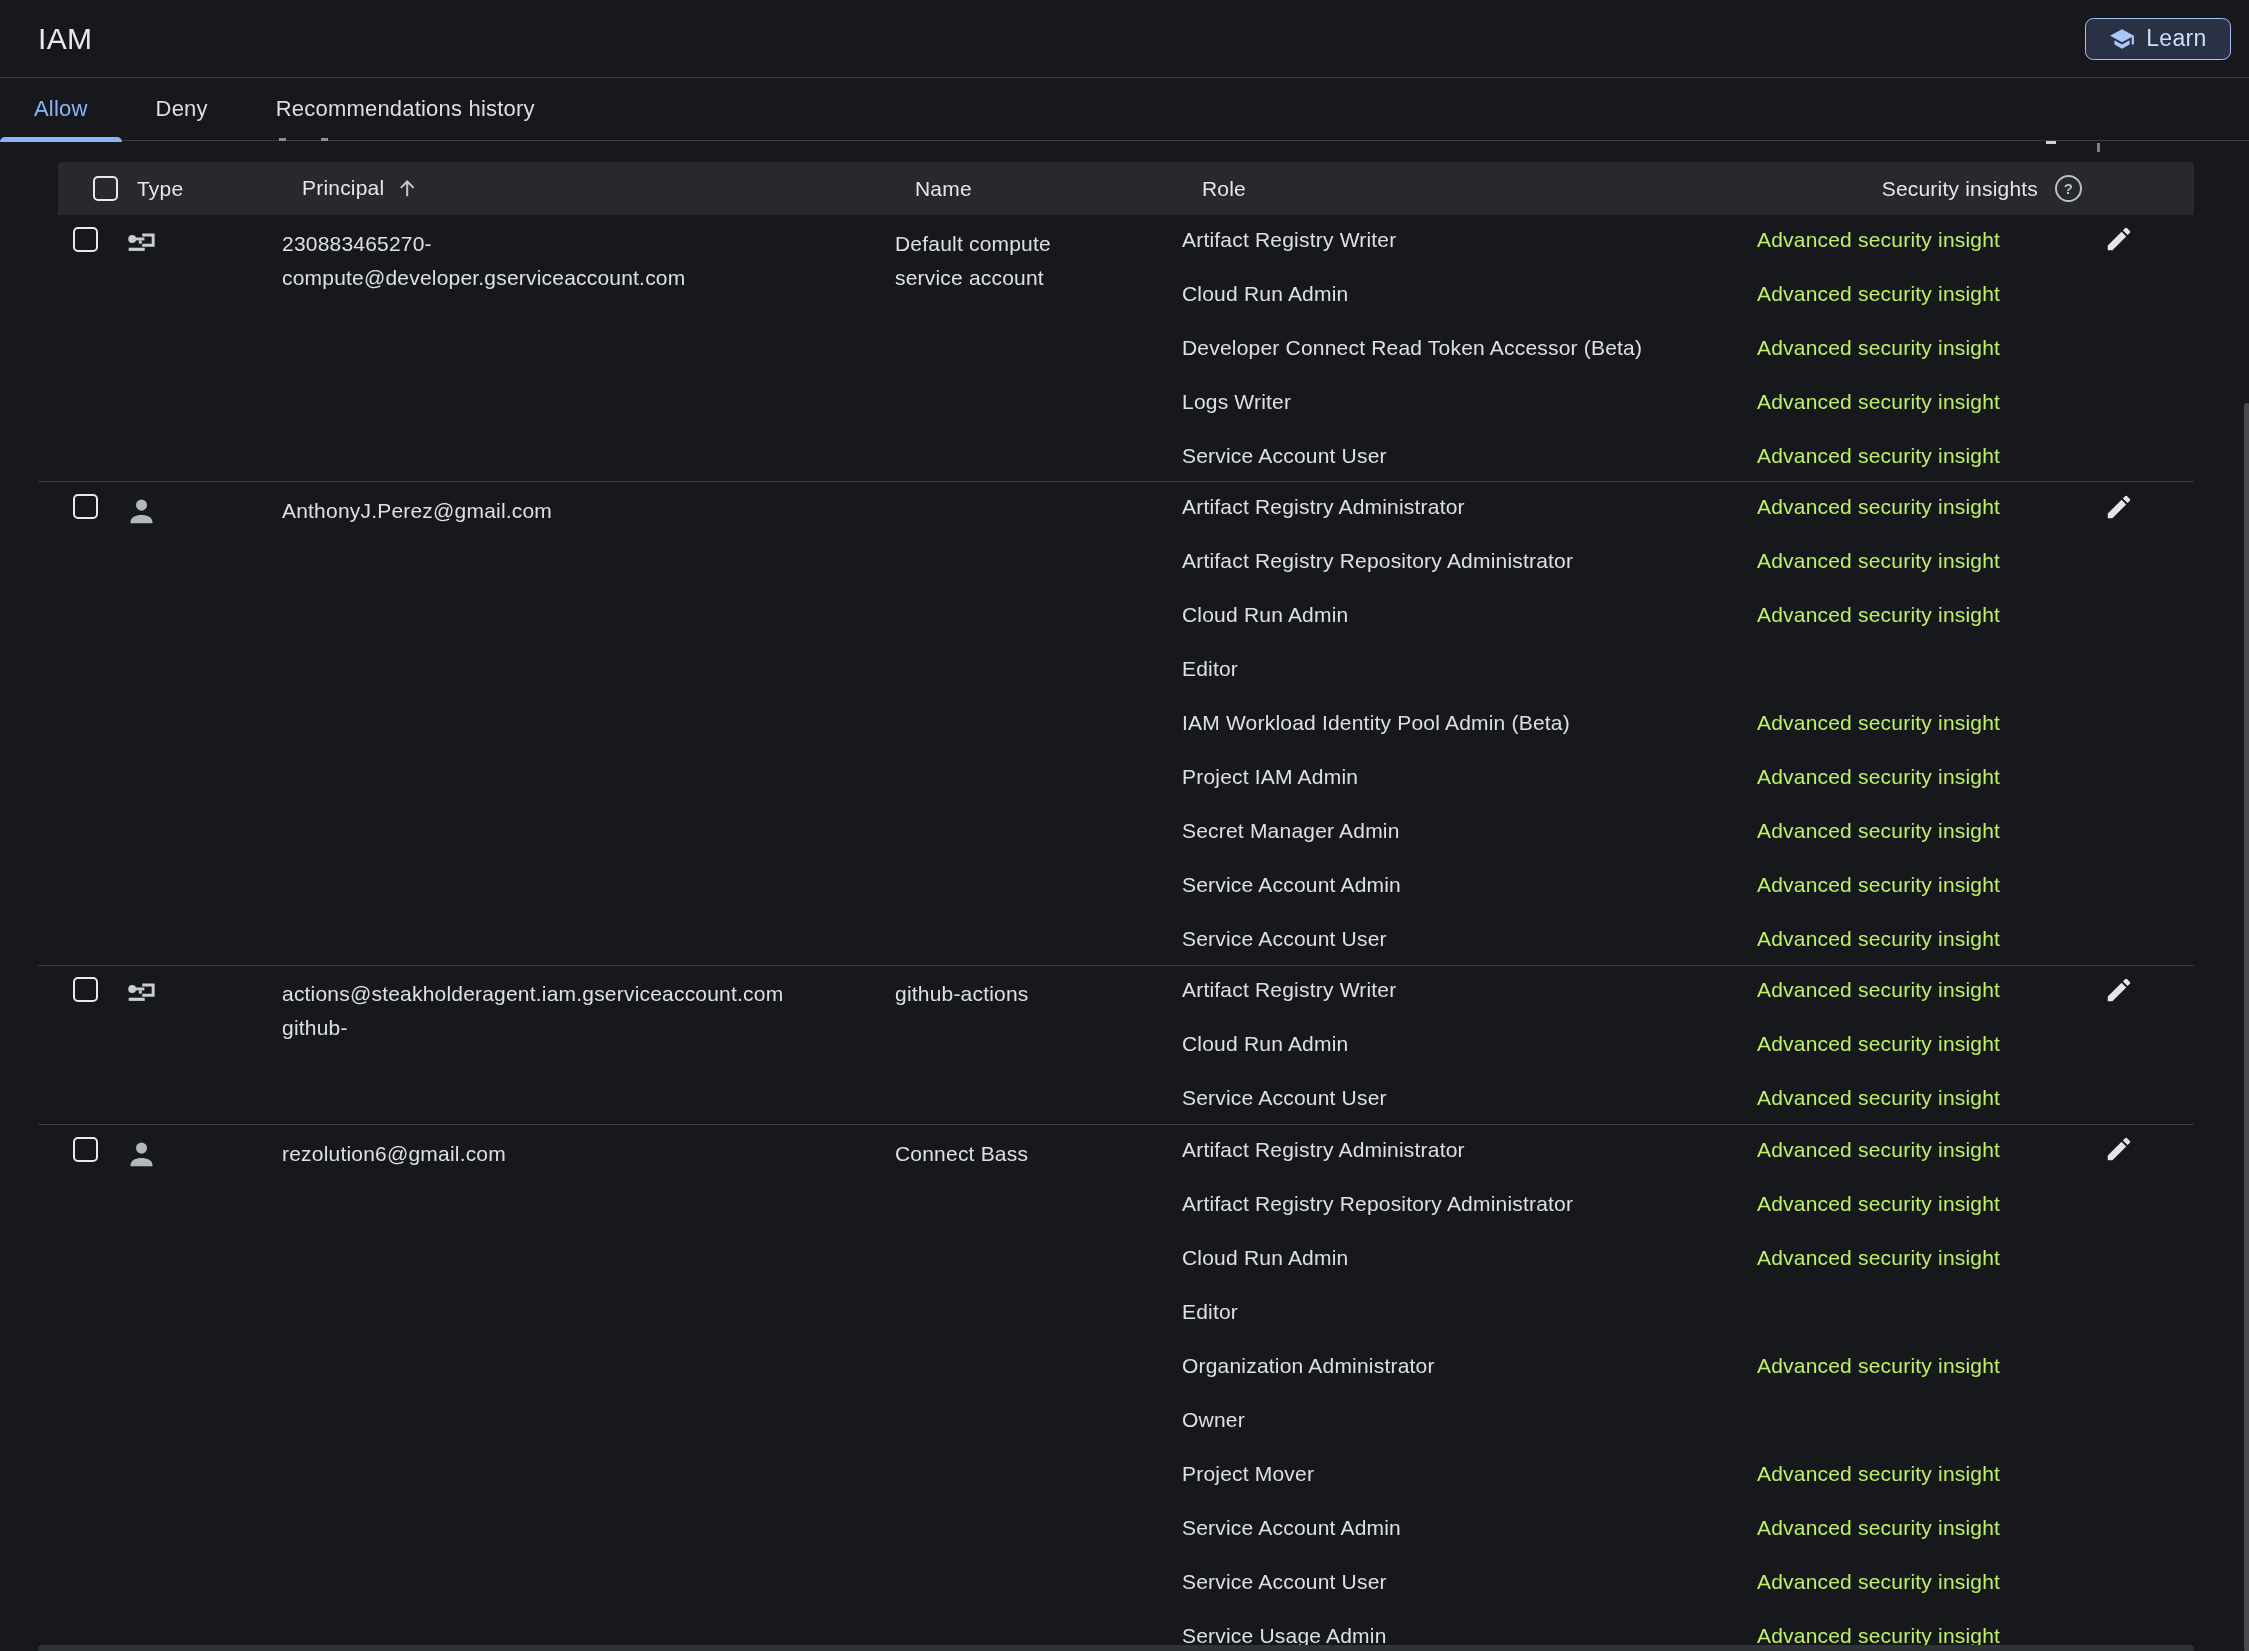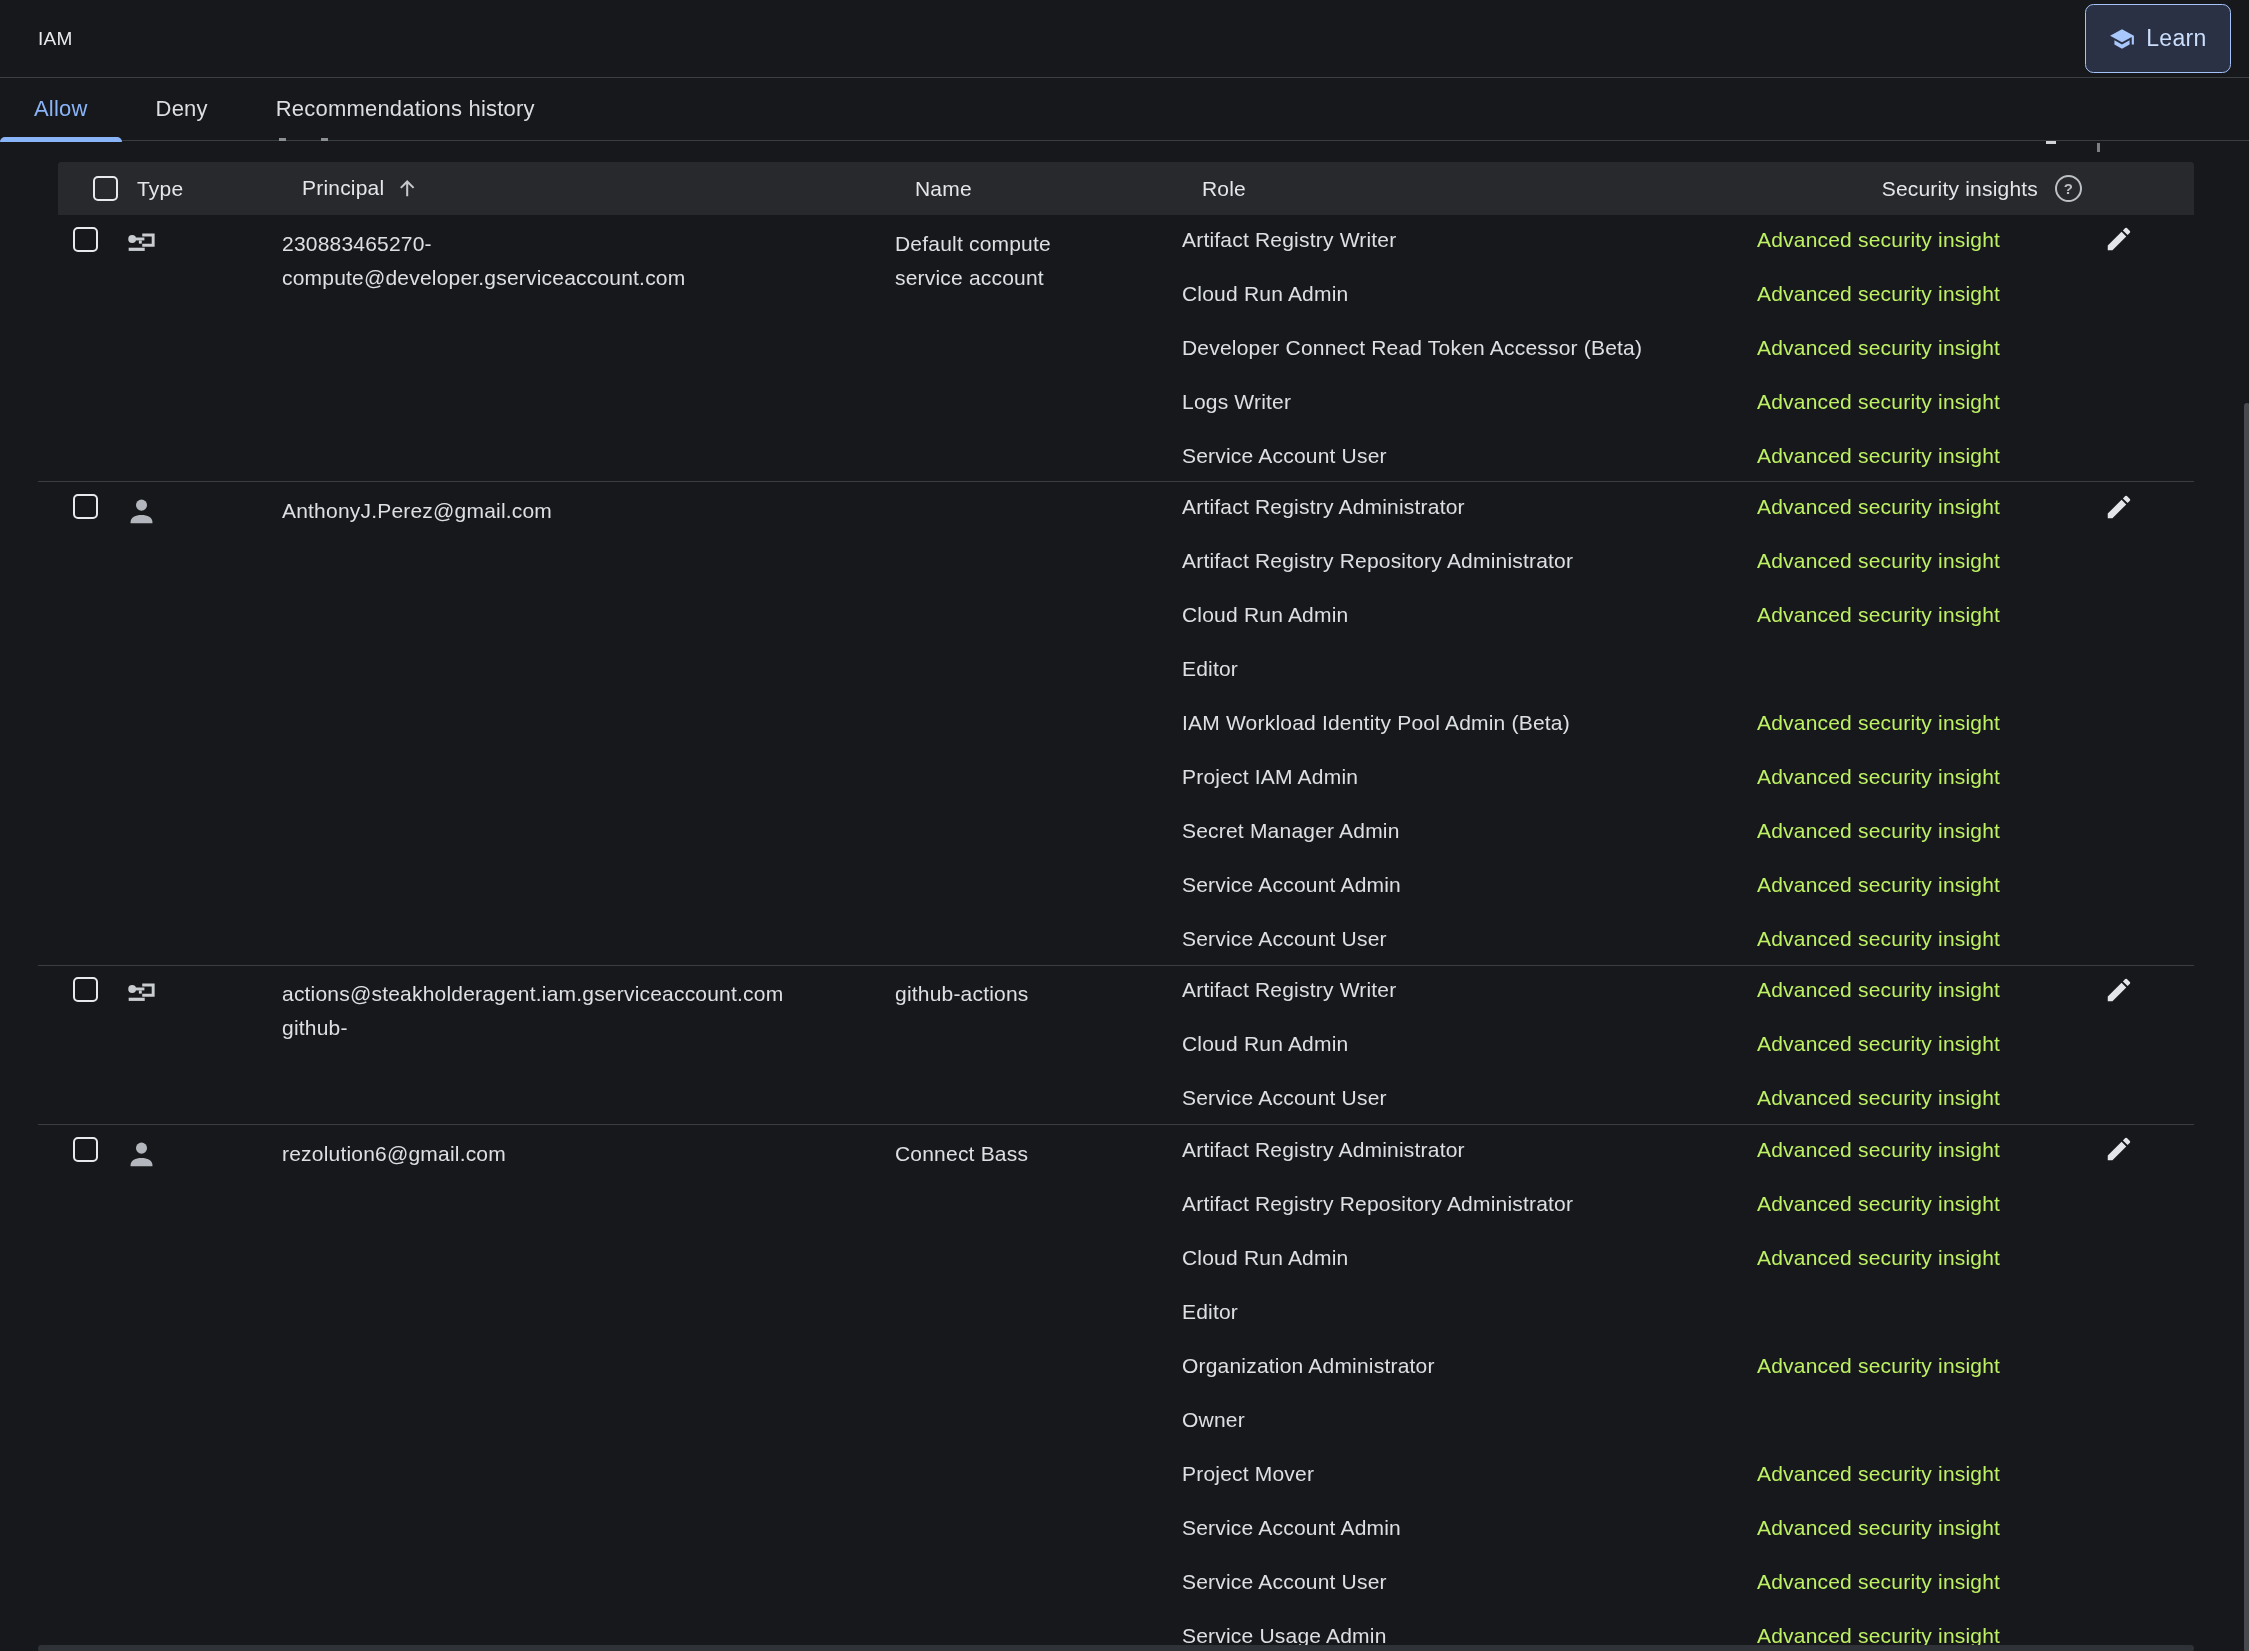--- a/index.html
+++ b/index.html
@@ -3,22 +3,22 @@
 <meta charset="utf-8">
 <style>
   html,body{margin:0;padding:0;width:2250px;height:1652px;overflow:hidden;
     background:#17181b;font-family:"Liberation Sans",sans-serif;
     -webkit-font-smoothing:antialiased;}
   .app{position:relative;width:2250px;height:1652px;background:#17181b;color:#dfe1e4;}
 
   
   .topbar{height:78px;display:flex;align-items:center;justify-content:space-between;
     padding:0 19.4px 0 38px;border-bottom:1.7px solid #3d4043;box-sizing:border-box;}
-  .page-title{font-size:19px;font-weight:400;color:#e8eaed;letter-spacing:0.3px;}
-  .learn-btn{display:flex;align-items:center;gap:11px;height:69px;padding:0 23px;
+  .page-title{font-size:30px;font-weight:400;color:#e8eaed;letter-spacing:0.3px;}
+  .learn-btn{display:flex;align-items:center;gap:11px;height:42px;padding:0 23px;
     background:#2a3144;border:1.7px solid #a3c3f9;border-radius:8.4px;cursor:pointer;
     color:#cbdefc;font-size:23px;font-weight:500;font-family:"Liberation Sans",sans-serif;letter-spacing:0.3px;}
   .learn-btn svg{width:26px;height:26px;fill:#a8c7fa;}
 
   
   .tabs{display:flex;height:62px;border-bottom:1.7px solid #3a3d40;position:relative;}
   .tab{position:relative;display:flex;align-items:center;justify-content:center;
     padding:0 34px;font-size:22px;font-weight:500;color:#dcdee1;cursor:pointer;letter-spacing:0.2px;}
   .tab.active{color:#8ab4f8;}
   .tab-underline{display:none;}

